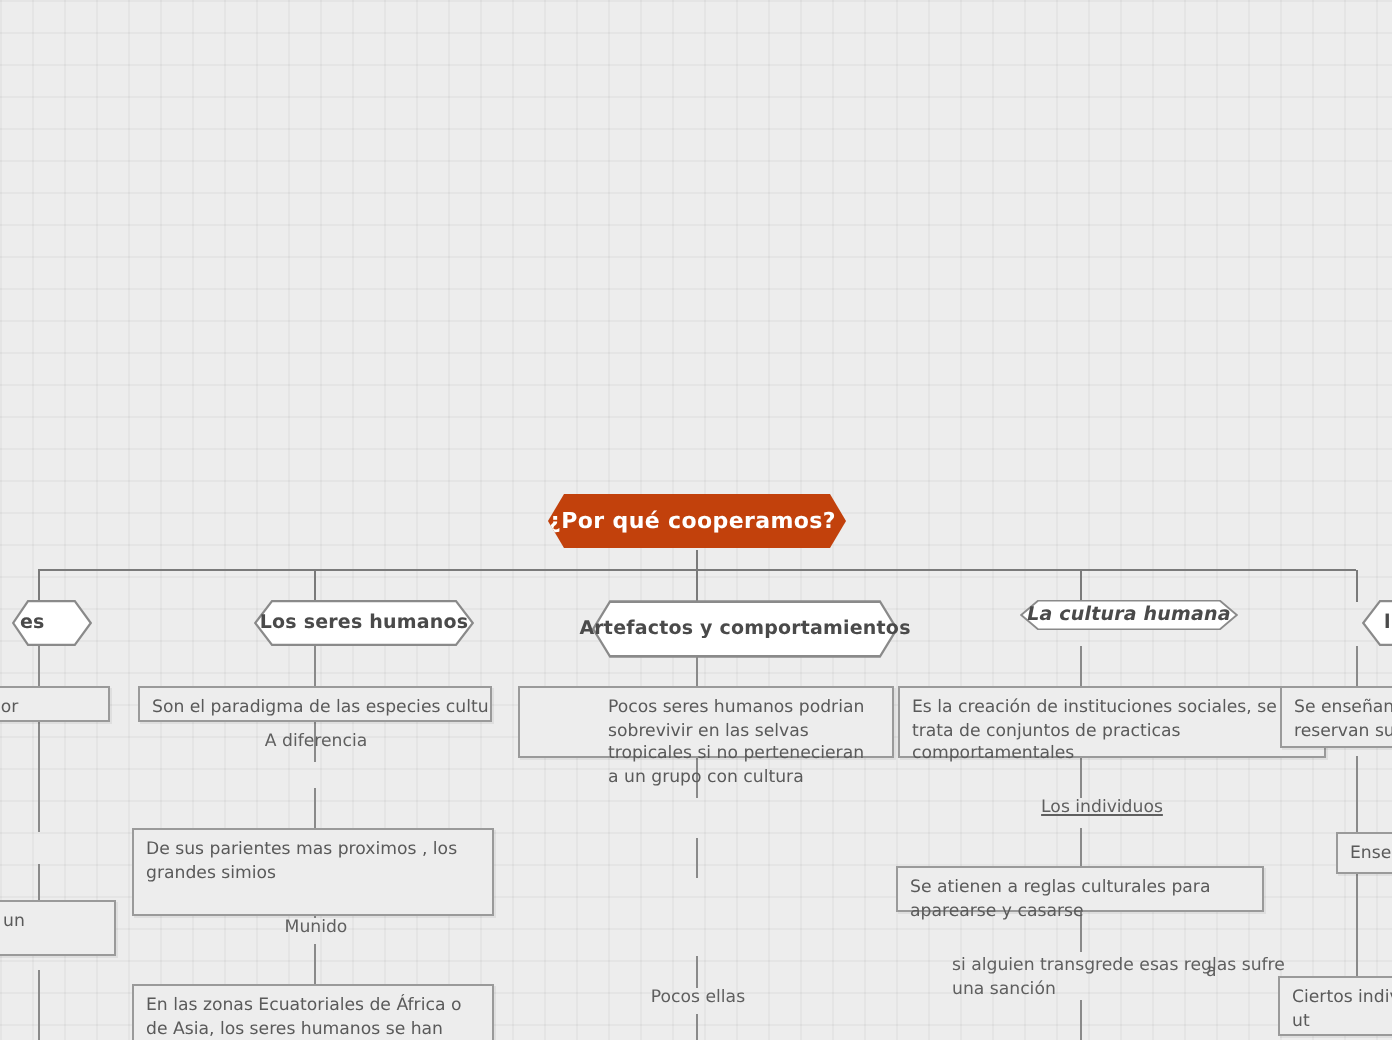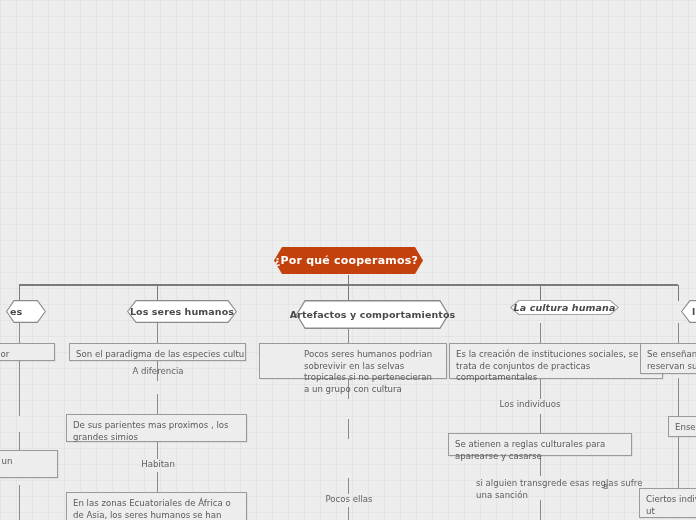--- a/index.html
+++ b/index.html
@@ -168,21 +168,21 @@
   </div>
 
   <div class="box-node" style="left:640px;top:343px;width:120px;height:31px;">
     <span>Se enseñan mu reservan sus e</span>
   </div>
 
   <div class="box-node" style="left:-60px;top:414px;width:68px;height:18px;border:none;background:transparent;box-shadow:none;white-space:nowrap;">
     
   </div>
 
-  <div class="box-node" style="left:66px;top:414px;width:181px;height:28px;">
+  <div class="box-node" style="left:66px;top:414px;width:181px;height:44px;">
     <span>De sus parientes mas proximos , los grandes simios</span>
   </div>
 
 
   <div class="box-node" style="left:448px;top:433px;width:184px;height:23px;">
     <span>Se atienen a reglas culturales para aparearse y casarse</span>
   </div>
 
   <div class="box-node" style="left:668px;top:416px;width:86px;height:21px;white-space:nowrap;">
     <span>Enseñ</span>
@@ -198,26 +198,26 @@
 
   <div class="box-node" style="left:639px;top:488px;width:130px;height:30px;">
     <span>Ciertos indivic para que la ut</span>
   </div>
 
   <div class="plain-label center-label" style="left:112px;top:366px;width:92px;">
     <span>A diferencia</span>
   </div>
 
 
-  <div class="plain-label center-label" style="left:484px;top:399px;width:92px;">
+  <div class="plain-label center-label" style="left:505px;top:399px;width:92px;text-decoration:underline;">
     <span>Los individuos</span>
   </div>
 
   <div class="plain-label center-label" style="left:122px;top:459px;width:72px;">
-    <span>Habitan</span>
+    <span>Munido</span>
   </div>
 
   <div class="plain-label" style="left:428px;top:478px;width:180px;margin-left:48px;">
     <span>si alguien transgrede esas reglas sufre una sanción</span>
   </div>
 
   <div class="plain-label center-label" style="left:310px;top:494px;width:78px;">
     <span>Pocos ellas</span>
   </div>
 

